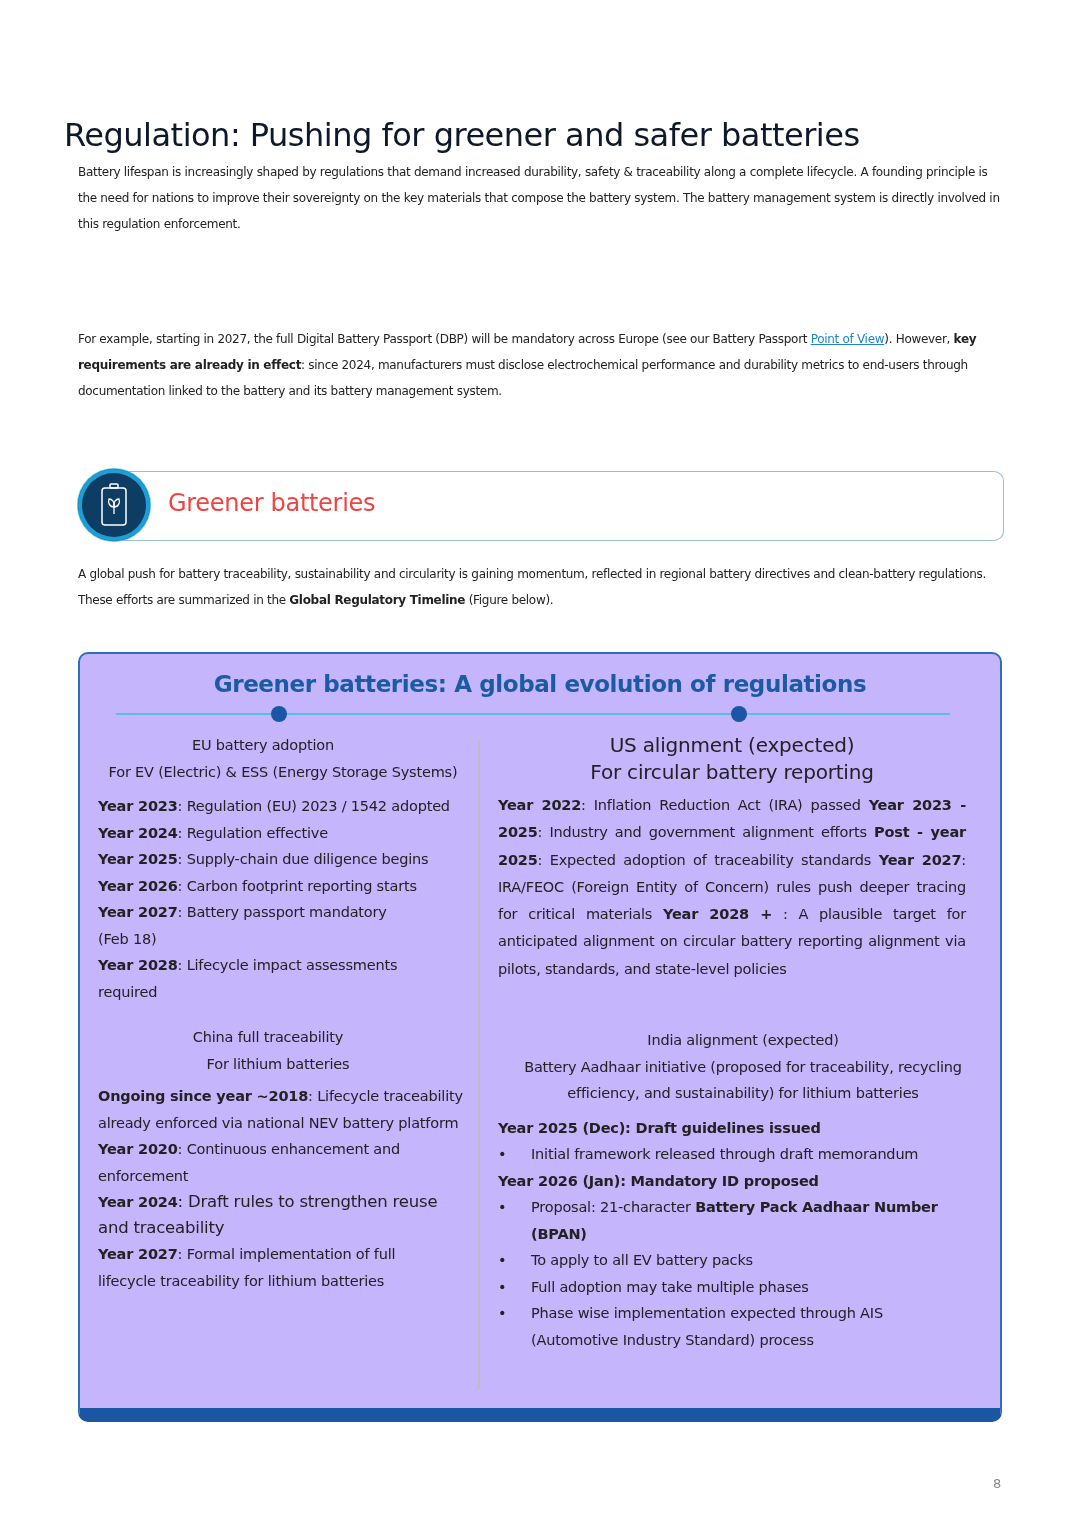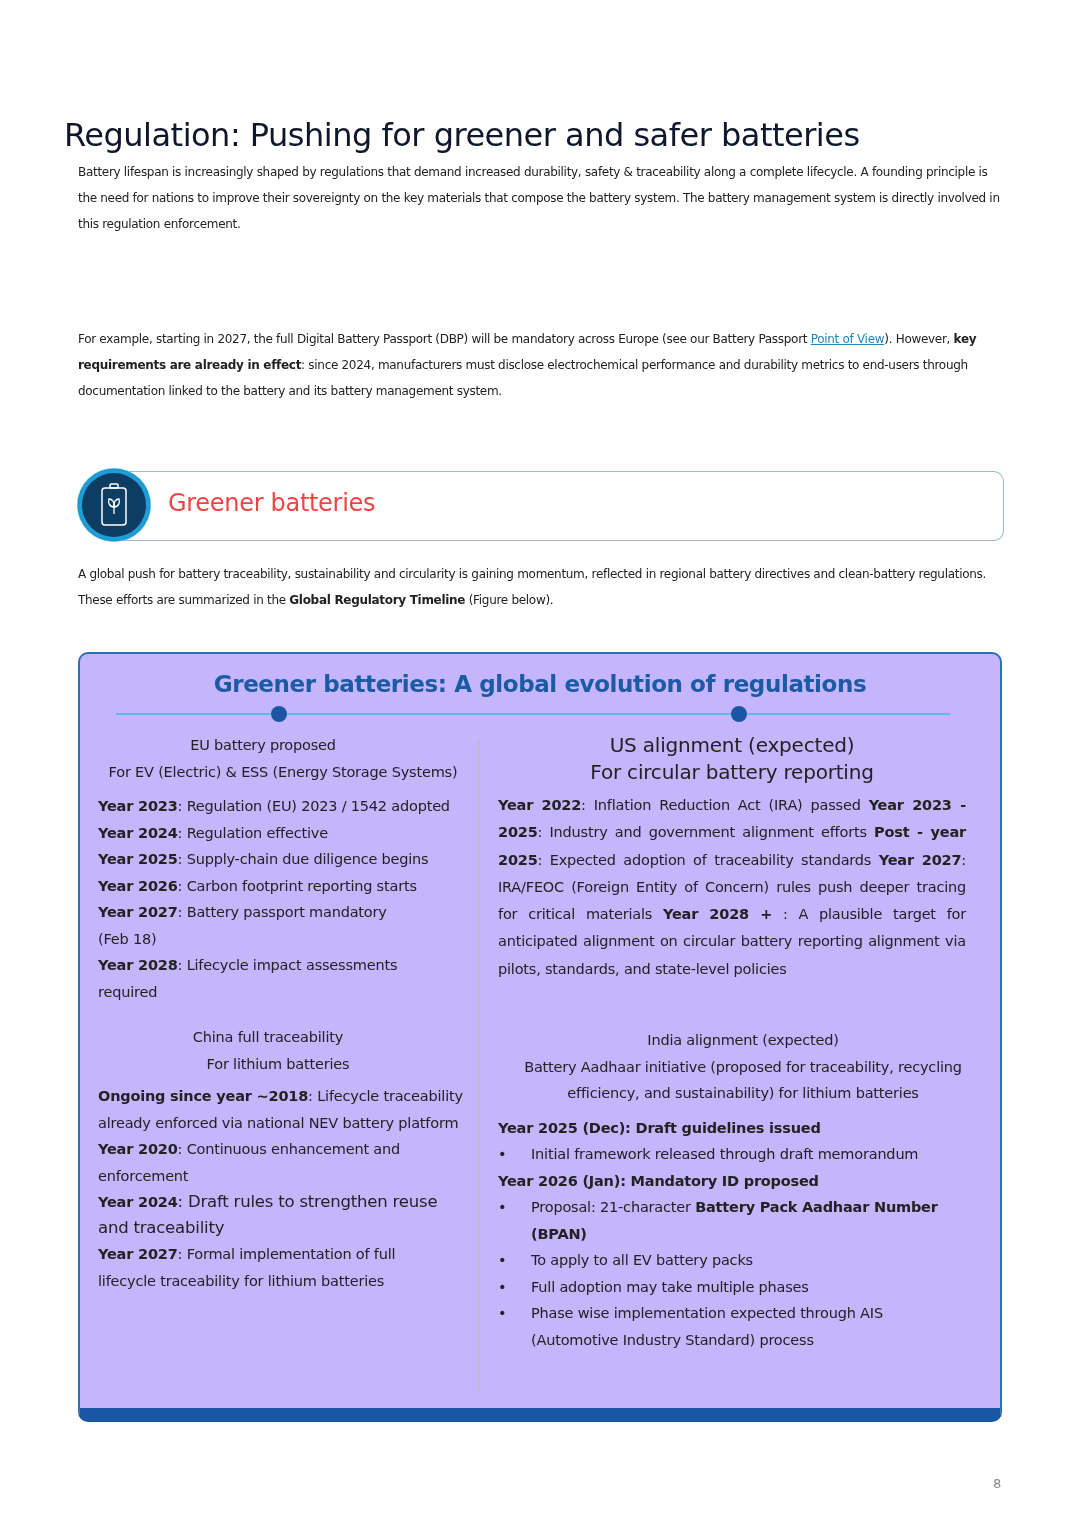--- a/index.html
+++ b/index.html
@@ -68,21 +68,21 @@
 <p class="para" id="push"><span>A global push for battery traceability, sustainability and circularity is gaining momentum, reflected in regional battery directives and clean-battery regulations. These efforts are summarized in the </span><b>Global Regulatory Timeline</b><span> (Figure below).</span></p>
 
 <div class="figure">
   <div class="figure-title">Greener batteries: A global evolution of regulations</div>
   <div class="timeline-line"></div>
   <div class="timeline-dot" style="left:191px;"></div>
   <div class="timeline-dot" style="left:651px;"></div>
   <div class="divider"></div>
 
   <div class="col" id="eu">
-    <div class="hdr" style="padding-right:40px;">EU battery proposed</div>
+    <div class="hdr" style="padding-right:40px;">EU battery adoption</div>
     <div class="hdr">For EV (Electric) &amp; ESS (Energy Storage Systems)</div>
     <div class="gap"></div>
     <div><b>Year 2023</b><span>: Regulation (EU) 2023 / 1542 adopted</span></div>
     <div><b>Year 2024</b><span>: Regulation effective</span></div>
     <div><b>Year 2025</b><span>: Supply-chain due diligence begins</span></div>
     <div><b>Year 2026</b><span>: Carbon footprint reporting starts</span></div>
     <div style="width:310px;"><b>Year 2027</b><span>: Battery passport mandatory (Feb 18)</span></div>
     <div style="width:320px;"><b>Year 2028</b><span>: Lifecycle impact assessments required</span></div>
   </div>
 

